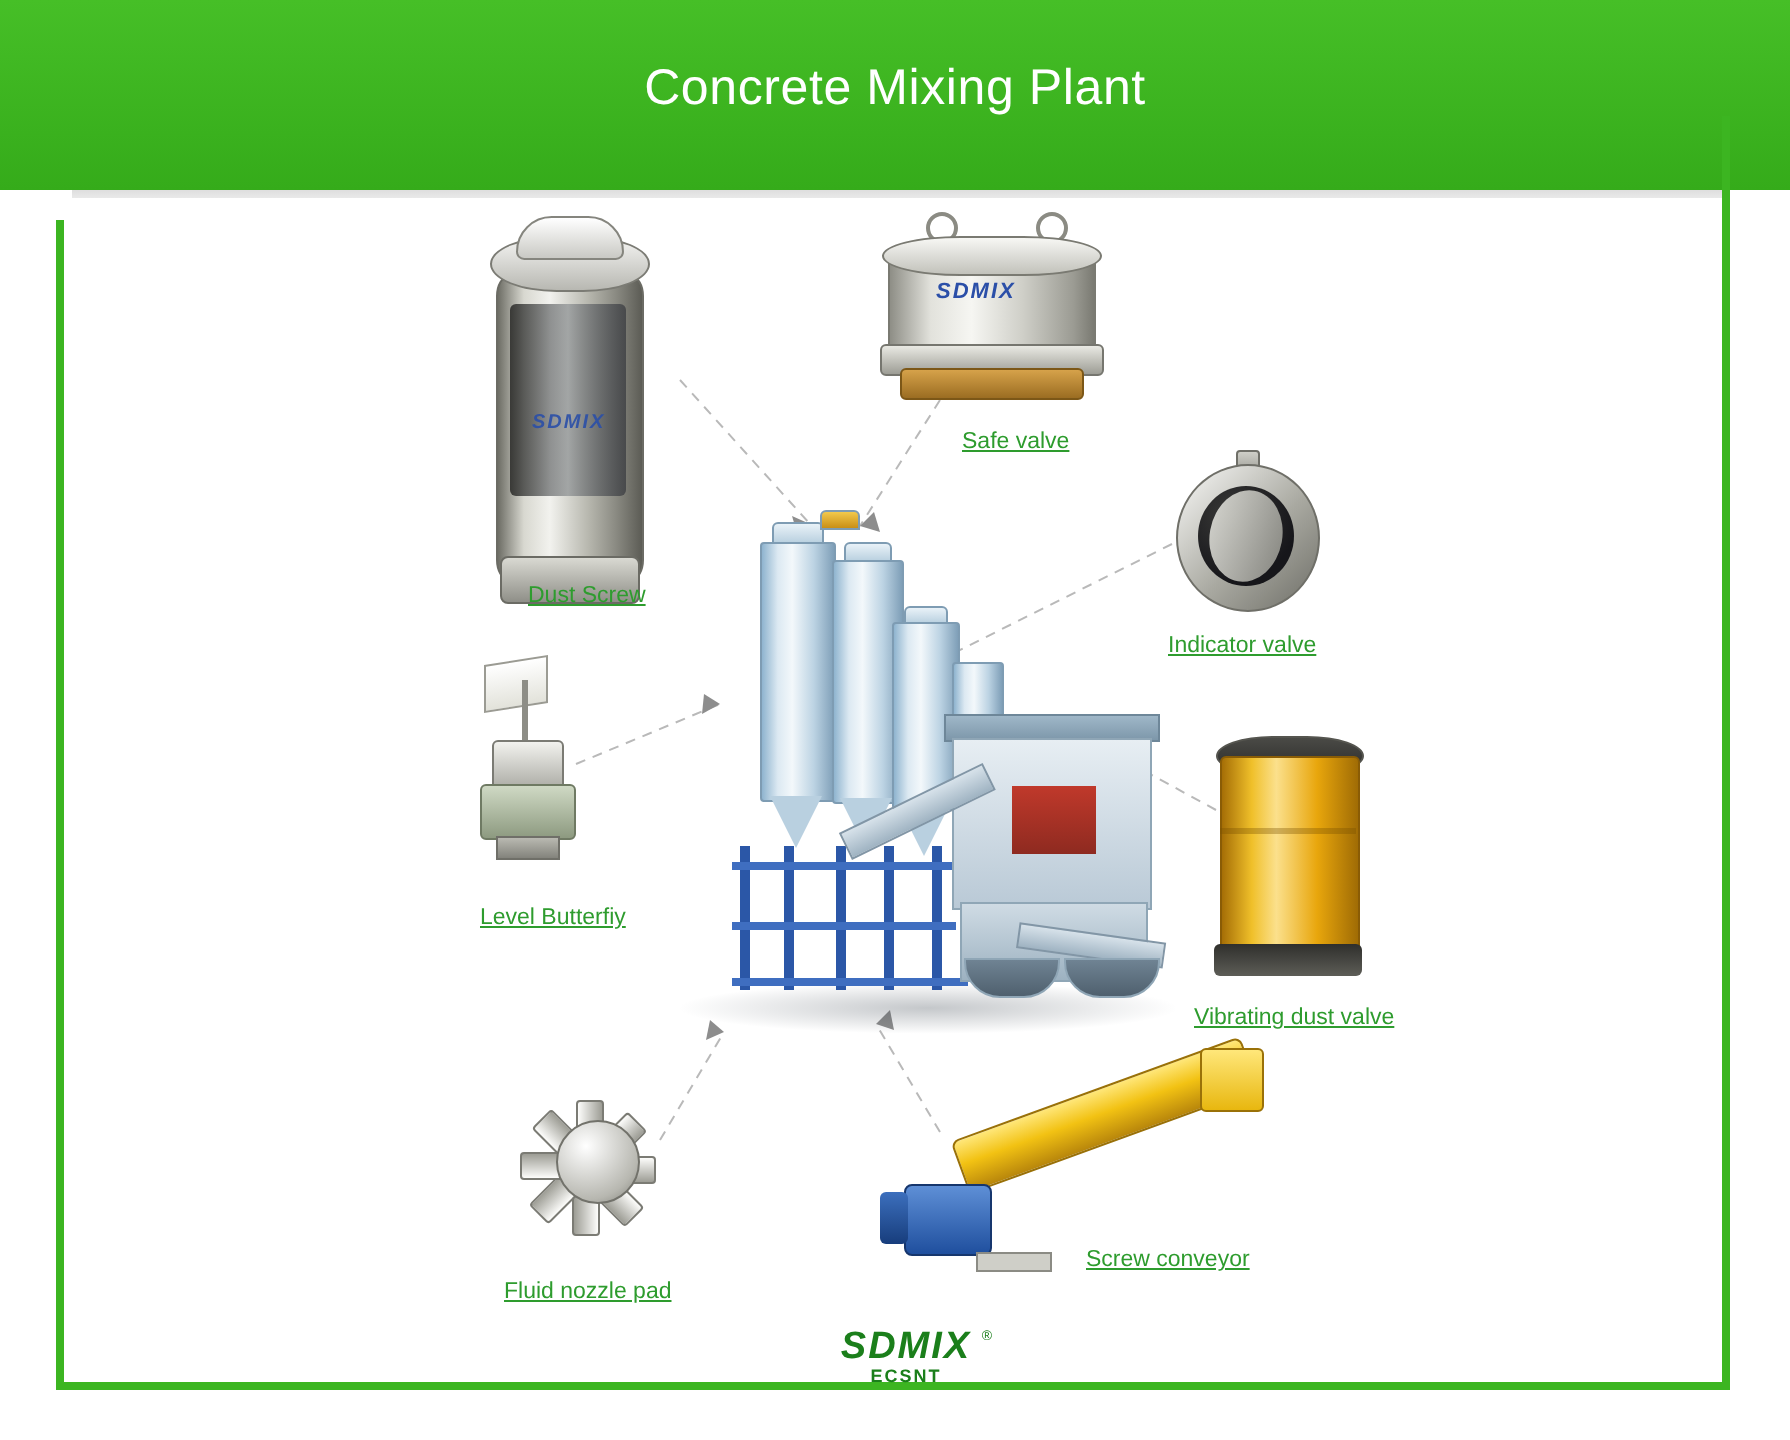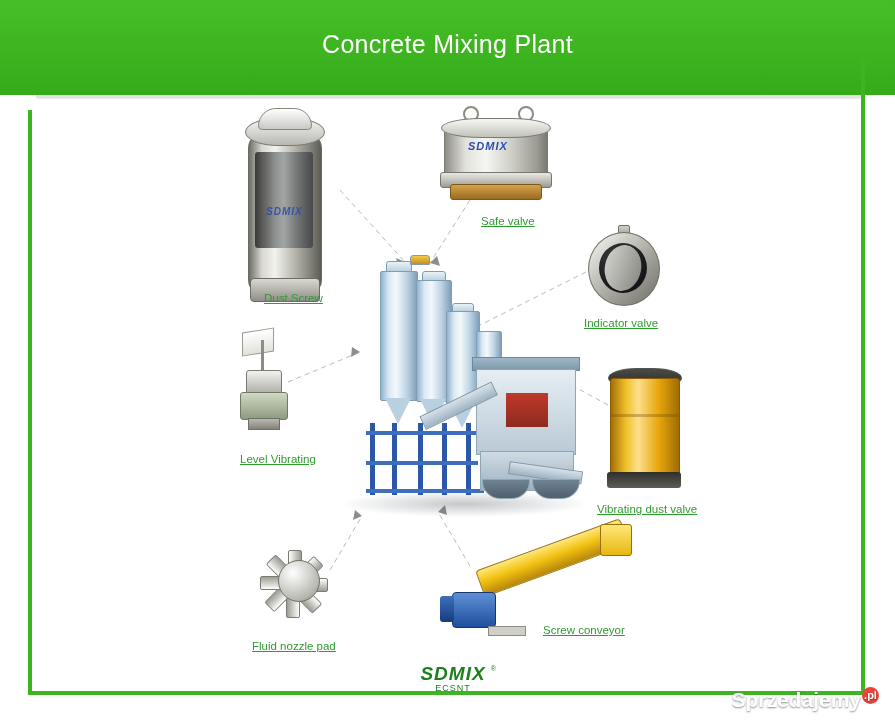--- a/index.html
+++ b/index.html
@@ -441,21 +441,21 @@
     color: #1b7f1b;
     font-size: 19px;
     font-weight: bold;
     font-style: italic;
     letter-spacing: 1px;
     line-height: 19px;
   }
   .footer-logo .fl-sub {
     color: #1b7f1b;
     font-size: 9px;
-    font-weight: normal;
+    font-weight: bold;
     letter-spacing: 1px;
     line-height: 10px;
   }
   .footer-logo .fl-reg {
     position: absolute;
     right: 2px;
     top: 1px;
     font-size: 7px;
     color: #1b7f1b;
   }
@@ -586,21 +586,21 @@
   </div>
   <div class="label" style="left:252px; top:640px;">Fluid nozzle pad</div>
 
   <div class="part" style="left:232px; top:330px; width:90px; height:110px;">
     <div class="li-flag"></div>
     <div class="li-rod"></div>
     <div class="li-top"></div>
     <div class="li-base"></div>
     <div class="li-foot"></div>
   </div>
-  <div class="label" style="left:240px; top:453px;">Level Vibrating</div>
+  <div class="label" style="left:240px; top:453px;">Level Butterfiy</div>
 
   <div class="plant">
     <div class="ground-shadow"></div>
 
     <div class="silo-top" style="left:56px; top:6px; width:24px; height:10px;"></div>
     <div class="silo" style="left:50px; top:16px; width:36px; height:128px;"></div>
     <div class="silo-cone" style="left:55px; top:143px;"></div>
 
     <div class="silo-top" style="left:92px; top:16px; width:22px; height:9px;"></div>
     <div class="silo" style="left:86px; top:25px; width:34px; height:120px;"></div>
@@ -634,17 +634,14 @@
     <div class="mix-house" style="left:152px; top:224px; width:46px; height:18px; border-radius:0 0 18px 18px; background:linear-gradient(to bottom,#6f8393,#4f606e);"></div>
     <div class="mix-house" style="left:202px; top:224px; width:46px; height:18px; border-radius:0 0 18px 18px; background:linear-gradient(to bottom,#6f8393,#4f606e);"></div>
   </div>
 
   <div class="footer-logo">
     <div class="fl-reg">®</div>
     <div class="fl-main">SDMIX</div>
     <div class="fl-sub">ECSNT</div>
   </div>
 
-  <div class="watermark">
-    <span>Sprzedajemy</span><span class="wm-dot">.pl</span>
-  </div>
 
 </div>
 
 </body></html>

